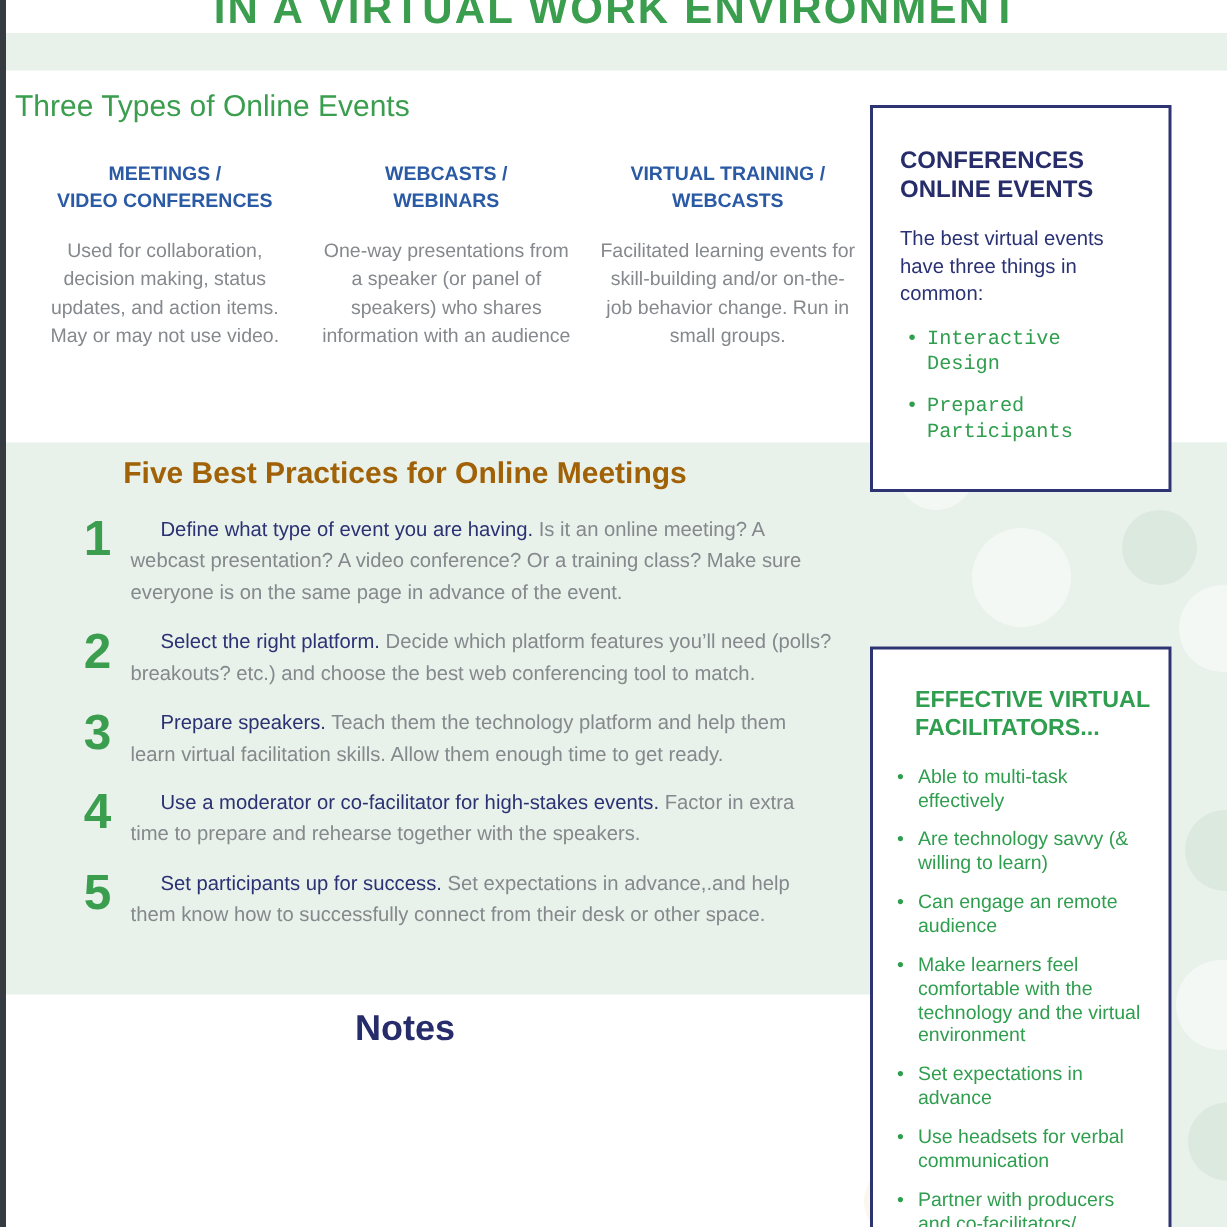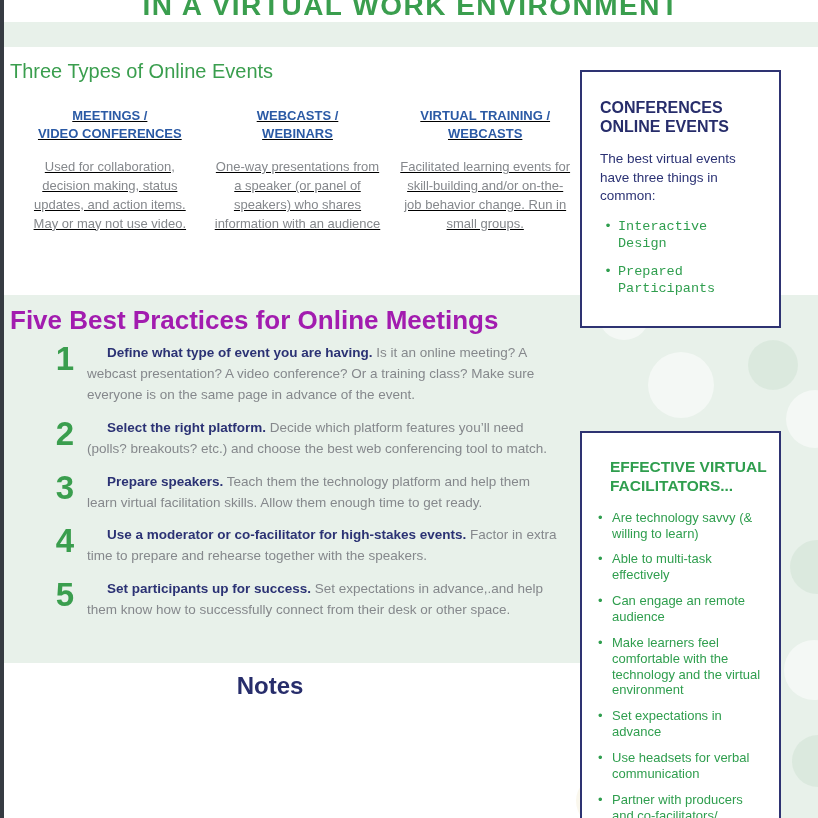--- a/index.html
+++ b/index.html
@@ -24,21 +24,21 @@
   .main-title {
     position:absolute; top:-10px; left:4px; width:814px; text-align:center;
     font-size:28px; font-weight:bold; color:#3a9e4e; letter-spacing:1.5px; z-index:5;
   }
 
   
   .three-heading {
     position:absolute; top:60px; left:10px; width:520px; text-align:left;
     font-size:20px; font-weight:normal; color:#3a9e4e; z-index:5;
   }
-  .columns { position:absolute; top:107px; left:24px; width:547px; display:flex; gap:16px; z-index:5;text-decoration:underline; }
+  .columns { position:absolute; top:107px; left:24px; width:547px; display:flex; gap:16px; z-index:5; }
   .col { flex:1; text-align:center; }
   .col-title { color:#2b5aa5; font-weight:bold; font-size:13px; line-height:1.35; white-space:pre-line; margin:0 0 16px 0; }
   .col-body  { color:#85888c; font-size:13px; line-height:1.45; }
 
   
   .side-box {
     position:absolute; left:580px; width:201px; background:#ffffff;
     border:2px solid #2e3372; box-sizing:border-box; z-index:10;
   }
   .box1 { top:70px; height:258px; padding:26px 16px 0 18px; }
@@ -55,31 +55,31 @@
   .box2-heading { color:#2f9e4e; font-weight:bold; font-size:15.5px; line-height:1.25; margin:0 0 14px 12px; }
   ul.fac-bullets { list-style:none; margin:0; padding:0; }
   ul.fac-bullets li {
     position:relative; padding-left:14px; color:#2f9e4e; font-size:13px;
     line-height:1.22; margin-bottom:10px;
   }
   ul.fac-bullets li::before { content:"\2022"; position:absolute; left:0; top:0; color:#2f9e4e; }
 
   
   .bp-heading {
-    position:absolute; top:305px; left:10px; width:520px; 
-    font-size:26px; font-weight:bold; color:#a21caf; z-index:5;
+    position:absolute; top:305px; left:10px; width:520px; text-align:center;
+    font-size:20px; font-weight:bold; color:#a16207; z-index:5;
   }
   .bp-list { position:absolute; top:343px; left:52px; width:505px; z-index:5; }
   .bp-item { display:flex; align-items:flex-start; margin-bottom:12px; }
   .bp-num {
     flex:none; width:26px; margin-right:9px; text-align:center;
     font-size:33px; font-weight:bold; color:#3a9e4e; line-height:0.95;
   }
   .bp-text { font-size:13.5px; line-height:1.55; color:#85888c; }
-  .bp-bold { color:#2b3274; font-weight:bold;padding-left:20px; }
+  .bp-bold { color:#2b3274; font-weight:normal;padding-left:20px; }
 
   
   .notes-heading {
     position:absolute; top:672px; left:10px; width:520px; text-align:center;
     font-size:24px; font-weight:bold; color:#272d6b; z-index:5;
   }
 </style>
 </head>
 <body>
 
@@ -151,22 +151,22 @@
     </div>
     <div class="bp-item">
       <div class="bp-num">5</div>
       <div class="bp-text"><span class="bp-bold">Set participants up for success.</span><span> Set expectations in advance,.and help them know how to successfully connect from their desk or other space.</span></div>
     </div>
   </div>
 
   <div class="side-box box2">
     <div class="box2-heading">EFFECTIVE VIRTUAL FACILITATORS...</div>
     <ul class="fac-bullets">
+      <li>Able to multi-task effectively</li>
       <li>Are technology savvy (&amp; willing to learn)</li>
-      <li>Able to multi-task effectively</li>
       <li>Can engage an remote audience</li>
       <li>Make learners feel comfortable with the technology and the virtual environment</li>
       <li>Set expectations in advance</li>
       <li>Use headsets for verbal communication</li>
       <li>Partner with producers and co-facilitators/ speakers</li>
     </ul>
   </div>
 
   <div class="notes-heading">Notes</div>
 

